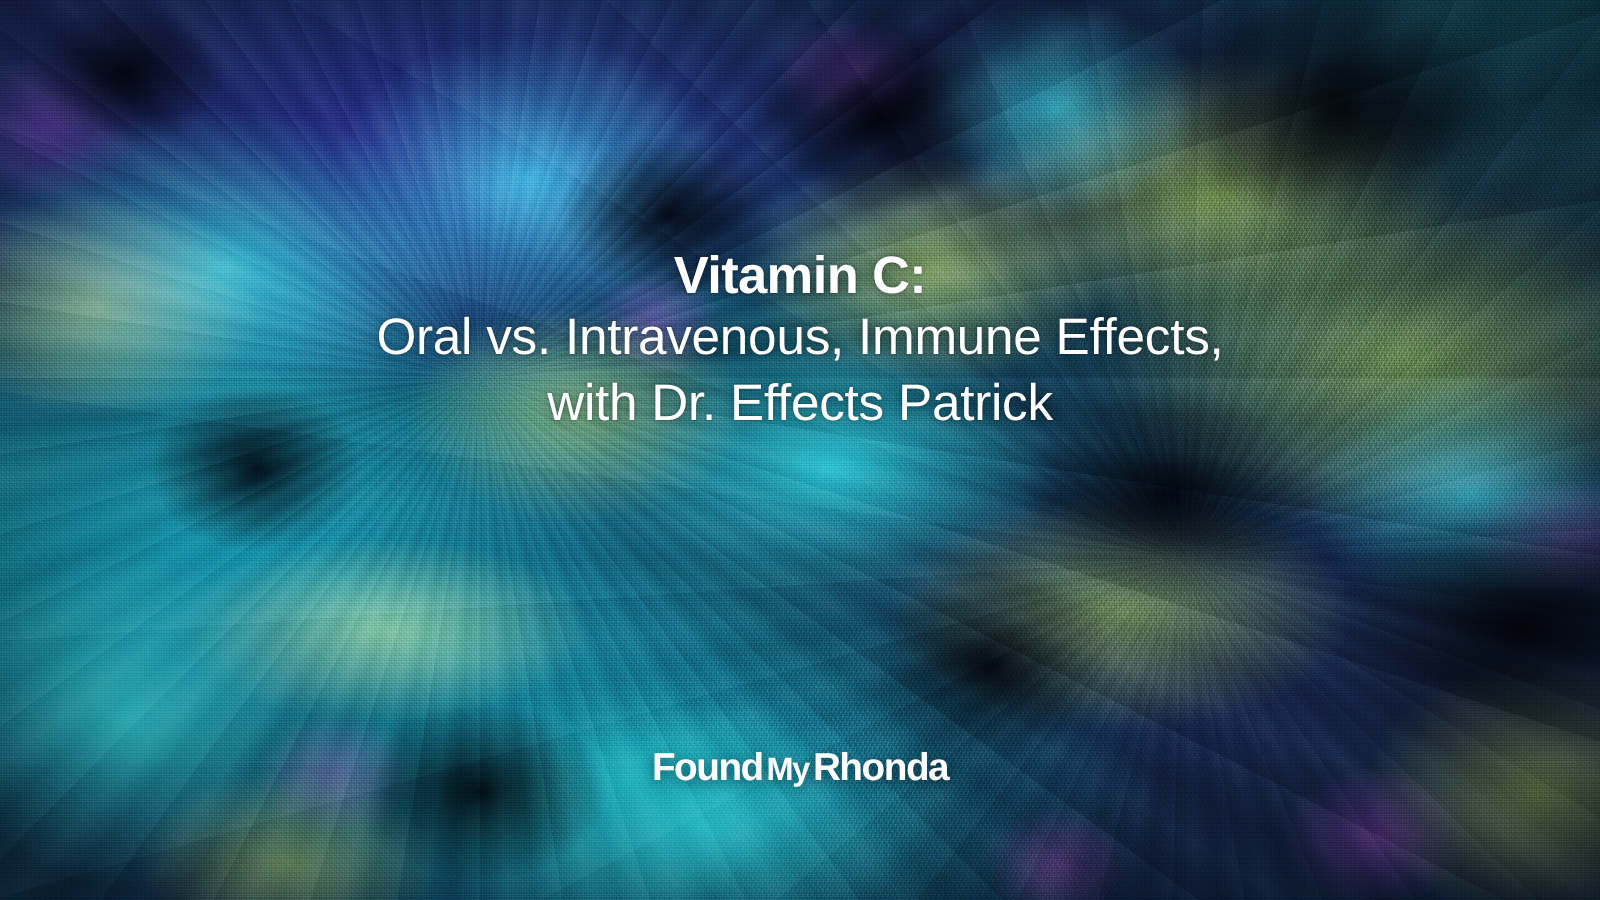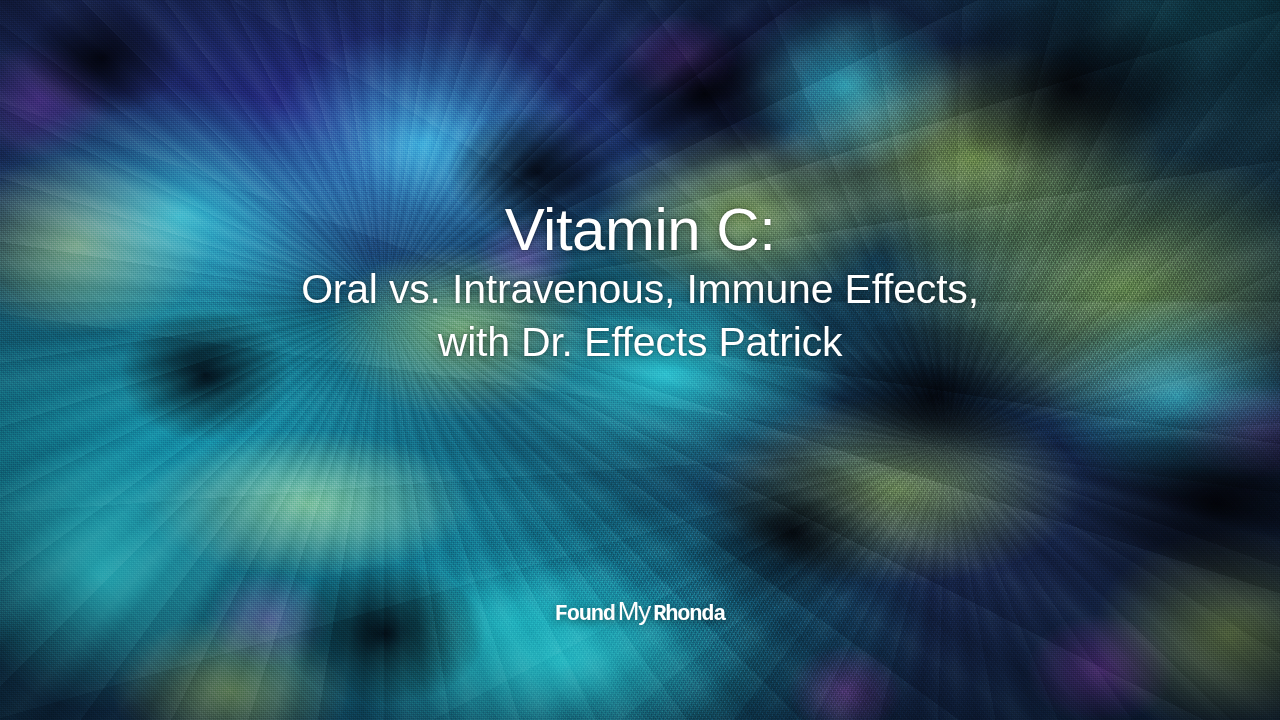--- a/index.html
+++ b/index.html
@@ -162,22 +162,22 @@
     position: absolute;
     top: 196px;
     left: 0;
     right: 0;
     text-align: center;
     color: #ffffff;
     text-shadow: 0 2px 14px rgba(0,0,0,.45), 0 0 3px rgba(0,0,0,.35);
   }
 
   .title-main {
-    font-size: 60px;
-    font-weight: 400;
+    font-size: 42px;
+    font-weight: 700;
     line-height: 1.12;
     letter-spacing: -0.5px;
     white-space: nowrap;
   }
 
   .title-sub {
     font-size: 41px;
     font-weight: 300;
     line-height: 1.30;
     letter-spacing: -0.2px;
@@ -191,29 +191,28 @@
     left: 0;
     right: 0;
     display: flex;
     justify-content: center;
     align-items: baseline;
     color: #ffffff;
     text-shadow: 0 2px 10px rgba(0,0,0,.5);
     user-select: none;
   }
   .brand-word {
-    font-size: 22px;
+    font-size: 31px;
     font-weight: 700;
     letter-spacing: -1.2px;
-    font-family: Liberation Mono, monospace;
   }
   .brand-found { }
   .brand-my {
     font-size: 26px;
-    font-weight: 400;
+    font-weight: 700;
     letter-spacing: -1px;
     margin-left: 3px;
     margin-right: 3px;
   }
   .brand-fitness { }
 </style>
 </head>
 <body>
 
 <div id="stage">

